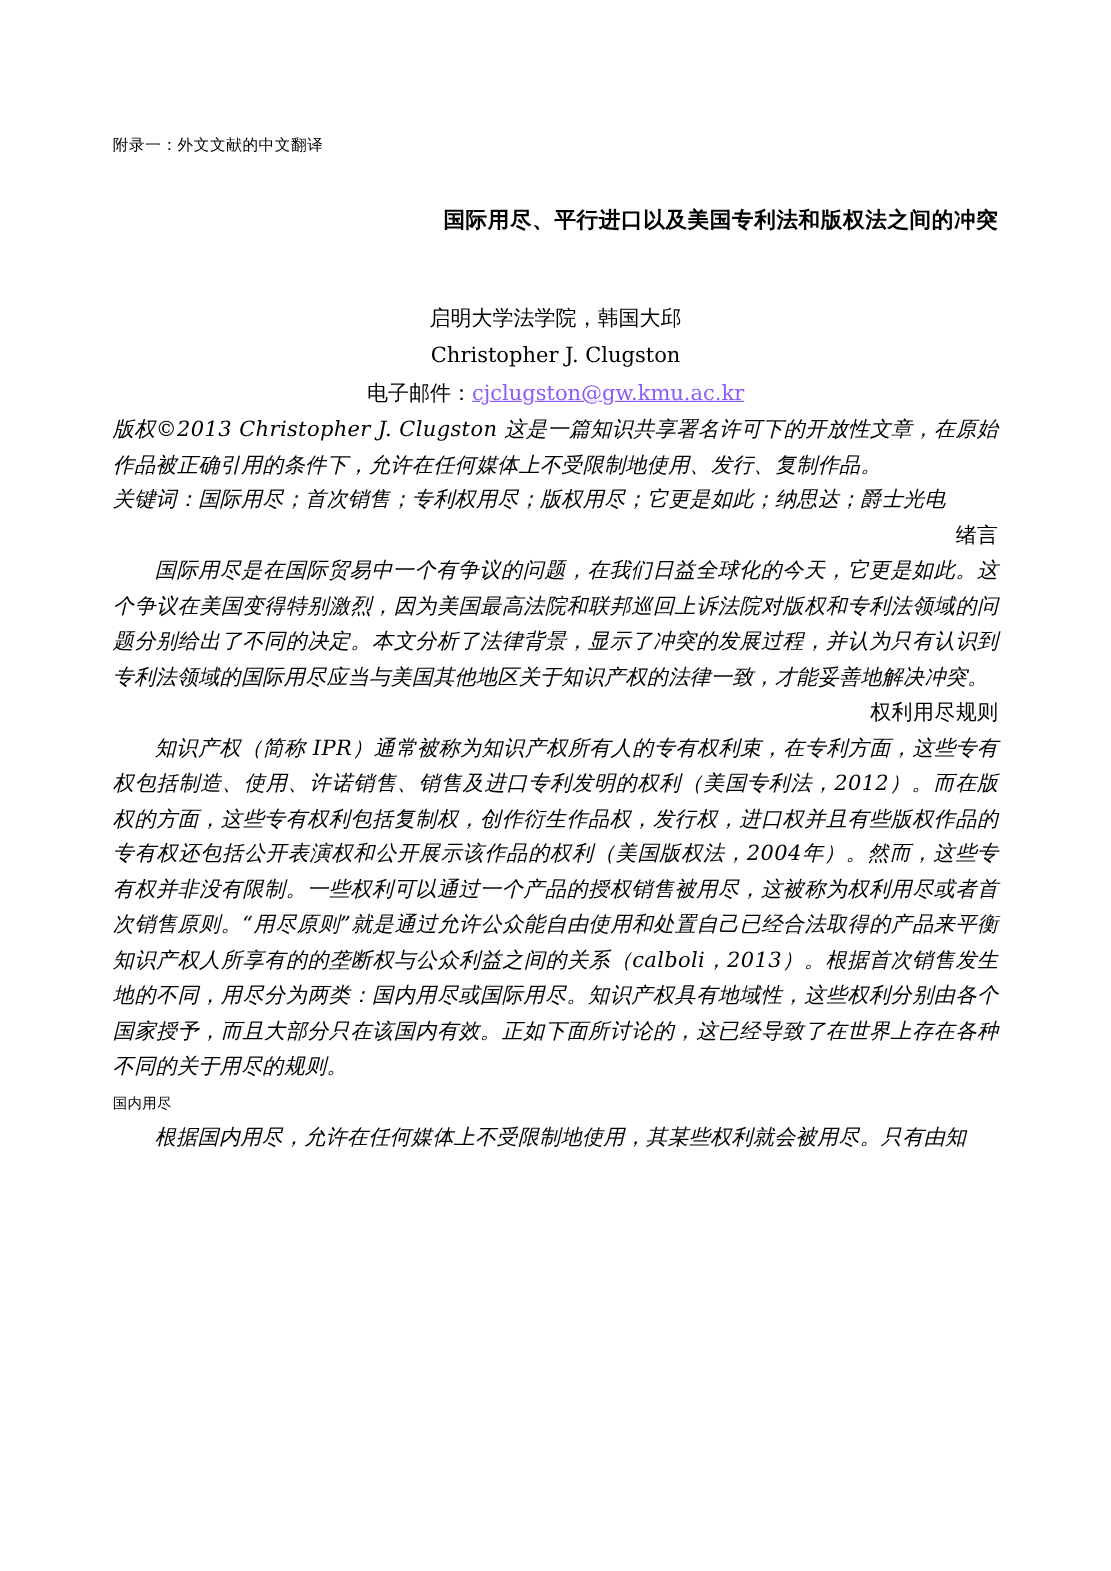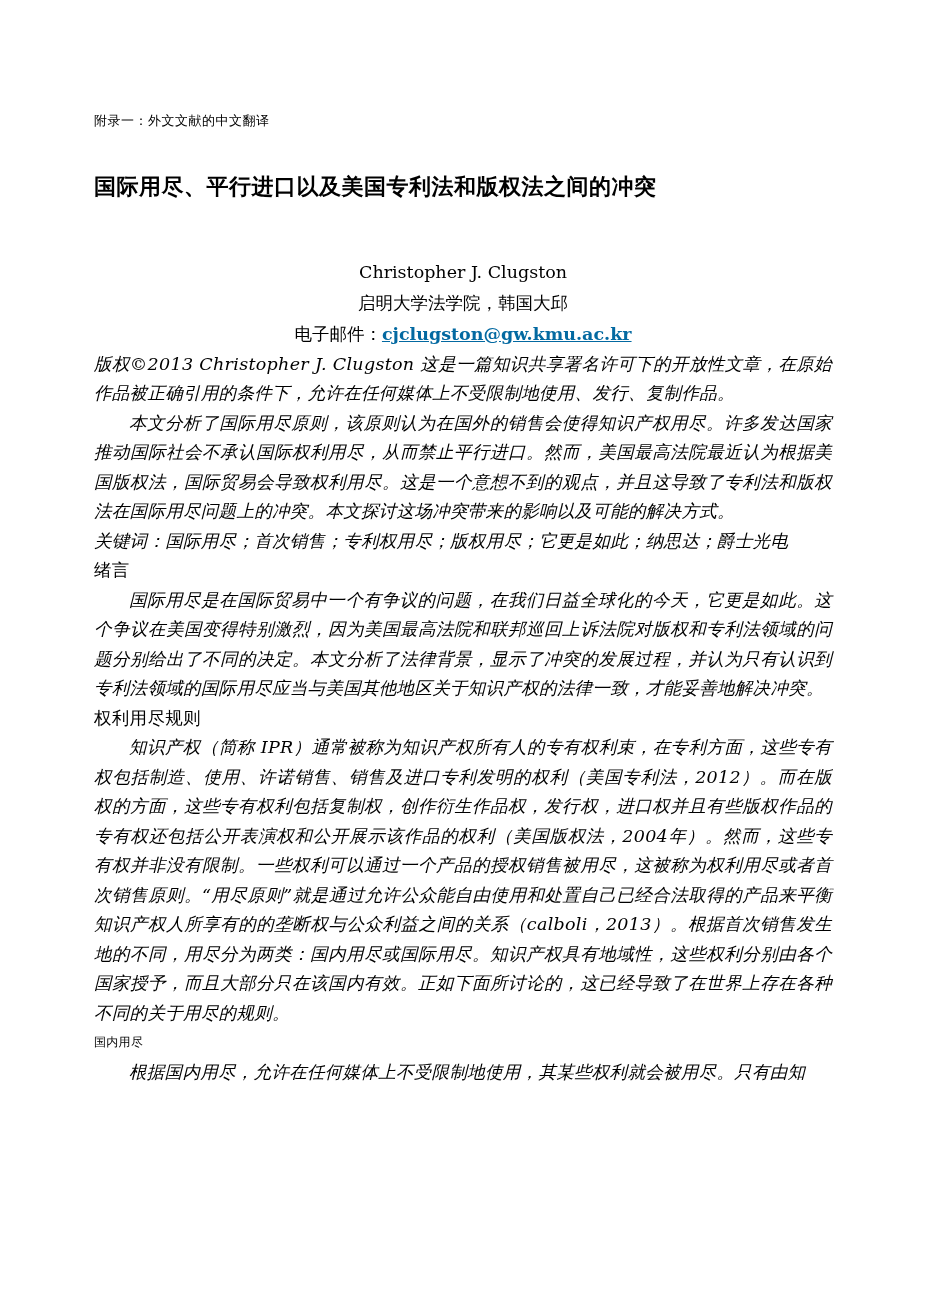--- a/index.html
+++ b/index.html
@@ -18,83 +18,81 @@
     font-family: "DejaVu Serif", "Liberation Serif", serif;
     color: #000000;
     overflow: hidden;
   }
   .header-note {
     font-size: 13px;
     letter-spacing: 0.5px;
     margin-bottom: 42px;
   }
   .doc-title {
-    font-size: 22px;
+    font-size: 18px;
     font-weight: bold;
-    text-align: left;
+    text-align: right;
     letter-spacing: 0.5px;
     margin: 0 0 56px 0;
     line-height: 1.3;
   }
   .center-line {
     text-align: center;
     font-size: 17.5px;
     line-height: 31px;
   }
   .email-link {
-    color: #0369a1;
+    color: #8b5cf6;
     text-decoration: underline;
     cursor: pointer;
-    font-weight: bold;
   }
   .para {
     font-size: 17.5px;
     line-height: 29.5px;
     text-align: justify;
     margin: 0;
     letter-spacing: 0.3px;
     font-style: italic;
   }
   .para.indent {
     text-indent: 2em;
   }
   .section-heading {
     font-size: 17.5px;
     line-height: 29.5px;
-    text-align: left;
+    text-align: right;
     letter-spacing: 0.3px;
   }
   .subsection-heading {
     font-size: 12px;
     line-height: 29.5px;
     text-align: left;
     letter-spacing: 0.3px;
   }
 </style>
 </head>
 <body>
 
 <div class="page">
 
   <div class="header-note">附录一：外文文献的中文翻译</div>
 
   <h1 class="doc-title">国际用尽、平行进口以及美国专利法和版权法之间的冲突</h1>
 
+  <div class="center-line">启明大学法学院，韩国大邱</div>
+
   <div class="center-line">Christopher J. Clugston</div>
-
-  <div class="center-line">启明大学法学院，韩国大邱</div>
 
   <div class="center-line">
     <span>电子邮件：</span><a class="email-link">cjclugston@gw.kmu.ac.kr</a>
   </div>
 
 
   <p class="para">版权©2013 Christopher J. Clugston 这是一篇知识共享署名许可下的开放性文章，在原始作品被正确引用的条件下，允许在任何媒体上不受限制地使用、发行、复制作品。</p>
 
-  <p class="para indent">本文分析了国际用尽原则，该原则认为在国外的销售会使得知识产权用尽。许多发达国家推动国际社会不承认国际权利用尽，从而禁止平行进口。然而，美国最高法院最近认为根据美国版权法，国际贸易会导致权利用尽。这是一个意想不到的观点，并且这导致了专利法和版权法在国际用尽问题上的冲突。本文探讨这场冲突带来的影响以及可能的解决方式。</p>
 
   <p class="para">关键词：国际用尽；首次销售；专利权用尽；版权用尽；它更是如此；纳思达；爵士光电</p>
 
   <div class="section-heading">绪言</div>
 
   <p class="para indent">国际用尽是在国际贸易中一个有争议的问题，在我们日益全球化的今天，它更是如此。这个争议在美国变得特别激烈，因为美国最高法院和联邦巡回上诉法院对版权和专利法领域的问题分别给出了不同的决定。本文分析了法律背景，显示了冲突的发展过程，并认为只有认识到专利法领域的国际用尽应当与美国其他地区关于知识产权的法律一致，才能妥善地解决冲突。</p>
 
   <div class="section-heading">权利用尽规则</div>
 
   <p class="para indent">知识产权（简称 IPR）通常被称为知识产权所有人的专有权利束，在专利方面，这些专有权包括制造、使用、许诺销售、销售及进口专利发明的权利（美国专利法，2012）。而在版权的方面，这些专有权利包括复制权，创作衍生作品权，发行权，进口权并且有些版权作品的专有权还包括公开表演权和公开展示该作品的权利（美国版权法，2004年）。然而，这些专有权并非没有限制。一些权利可以通过一个产品的授权销售被用尽，这被称为权利用尽或者首次销售原则。“用尽原则”就是通过允许公众能自由使用和处置自己已经合法取得的产品来平衡知识产权人所享有的的垄断权与公众利益之间的关系（calboli，2013）。根据首次销售发生地的不同，用尽分为两类：国内用尽或国际用尽。知识产权具有地域性，这些权利分别由各个国家授予，而且大部分只在该国内有效。正如下面所讨论的，这已经导致了在世界上存在各种不同的关于用尽的规则。</p>

